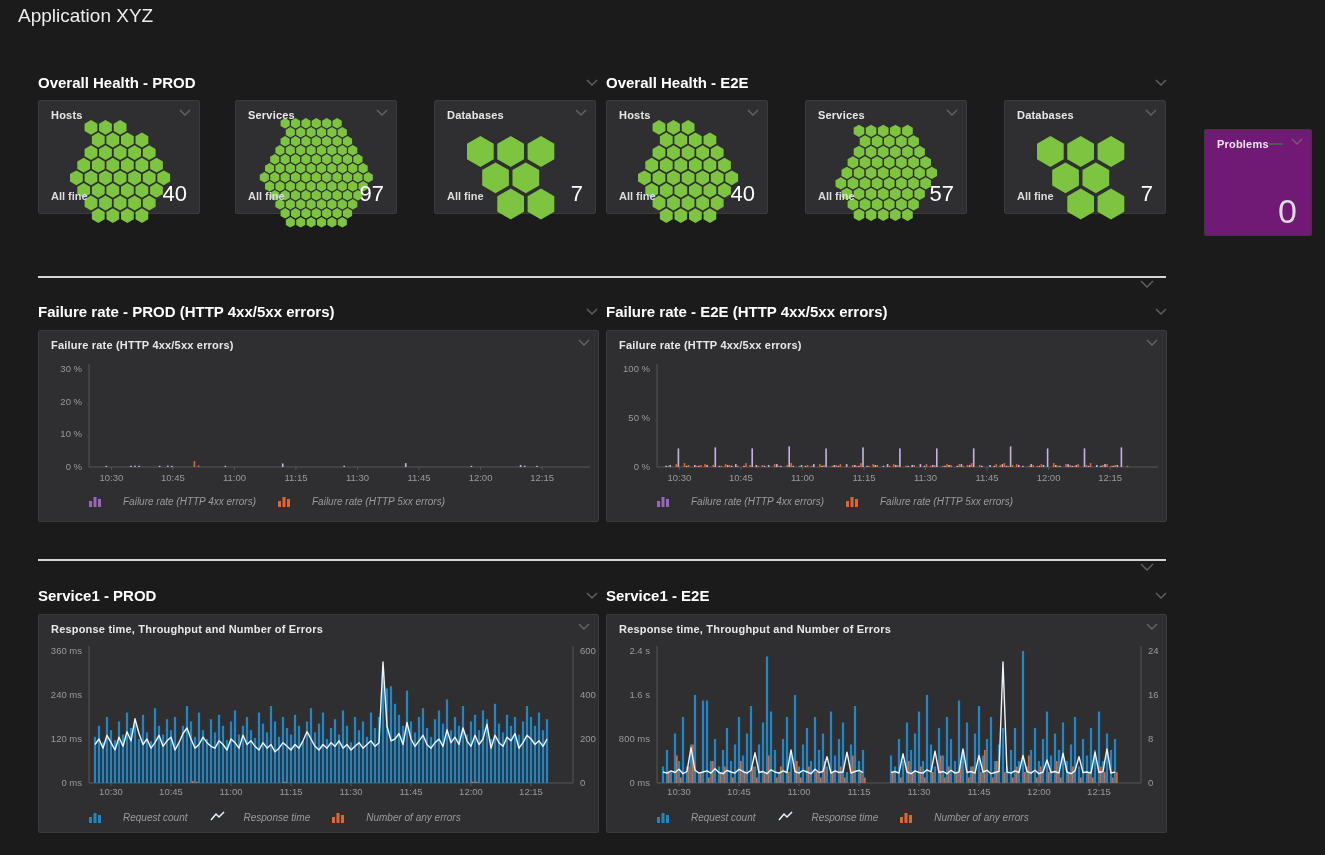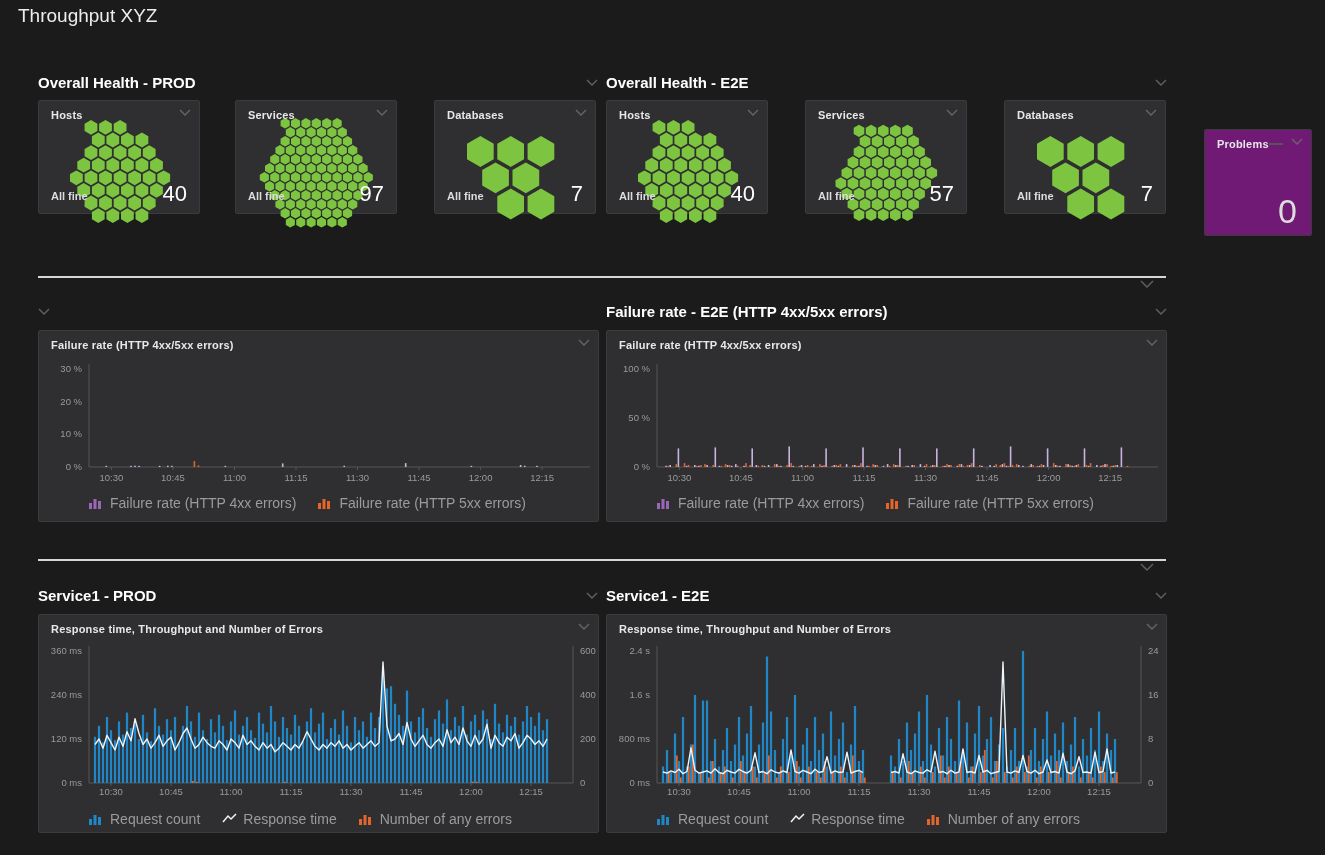--- a/index.html
+++ b/index.html
@@ -27,27 +27,27 @@
   .divider-chevron{position:absolute;left:1140px;}
   .chart-tile{width:561px;}
   .failure-tile{top:330px;height:192px;}
   .service-tile{top:614px;height:219px;}
   .chart-svg{position:absolute;left:0;}
   .chart-svg.failure{top:24px;}
   .chart-svg.service{top:30px;}
   .legend{position:absolute;left:50px;display:flex;gap:22px;align-items:center;z-index:3;}
   .failure-tile .legend{top:164px;}
   .service-tile .legend{top:196px;}
-  .legend-item{display:flex;gap:6px;align-items:center;font-size:14px;color:#9b9b9b;cursor:pointer;}
+  .legend-item{display:flex;gap:19px;align-items:center;font-size:10px;color:#9b9b9b;cursor:pointer;font-style:italic;}
   svg text{font-family:"Liberation Sans",sans-serif;}
 </style>
 </head>
 <body>
 
-<div class="page-title">Throughput XYZ</div>
+<div class="page-title">Application XYZ</div>
 
 <div class="section-header" style="left:38px;top:72px;width:560px">
   <span class="section-title">Overall Health - PROD</span>
   <span class="chevron-icon">
       <svg width="12" height="7" viewBox="0 0 12 7">
         <path d="M1 1 L6 6 L11 1" fill="none" stroke="#6f6f6f" stroke-width="1.4"></path>
       </svg>
     </span>
 </div>
 <div class="section-header" style="left:606px;top:72px;width:561px">
@@ -418,20 +418,21 @@
 </div>
 
 <div class="divider" style="top:276px"></div>
 <span class="divider-chevron chevron-icon" style="top:280px">
     <svg width="14" height="8" viewBox="0 0 14 8">
       <path d="M1 1 L7 7 L13 1" fill="none" stroke="#6f6f6f" stroke-width="1.4"></path>
     </svg>
   </span>
 
 <div class="section-header" style="left:38px;top:301px;width:560px">
+  <span class="section-title">Failure rate - PROD (HTTP 4xx/5xx errors)</span>
   <span class="chevron-icon">
       <svg width="12" height="7" viewBox="0 0 12 7">
         <path d="M1 1 L6 6 L11 1" fill="none" stroke="#6f6f6f" stroke-width="1.4"></path>
       </svg>
     </span>
 </div>
 <div class="section-header" style="left:606px;top:301px;width:561px">
   <span class="section-title">Failure rate - E2E (HTTP 4xx/5xx errors)</span>
   <span class="chevron-icon">
       <svg width="12" height="7" viewBox="0 0 12 7">

